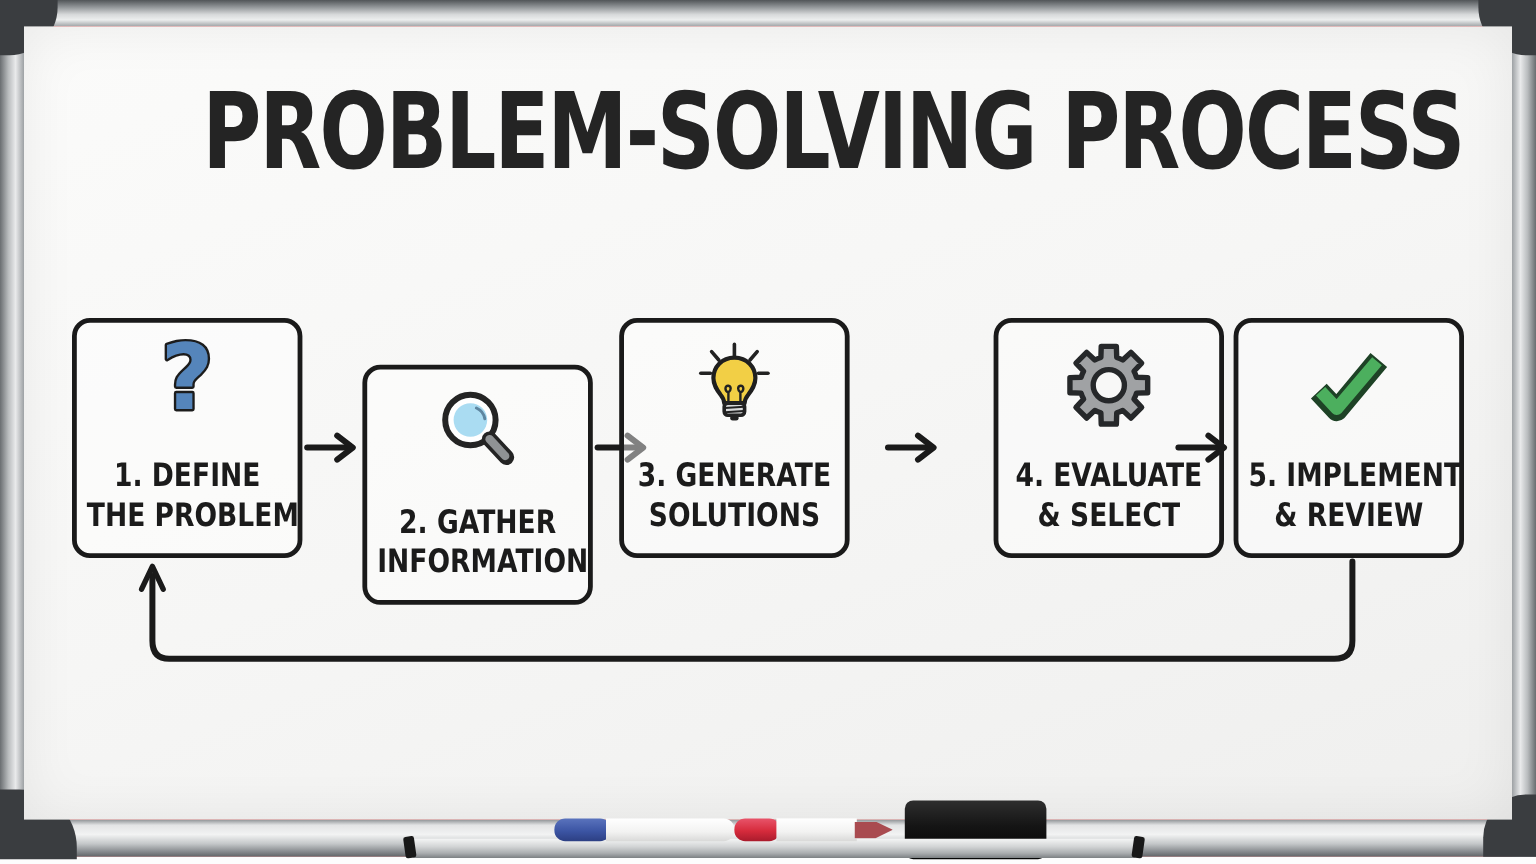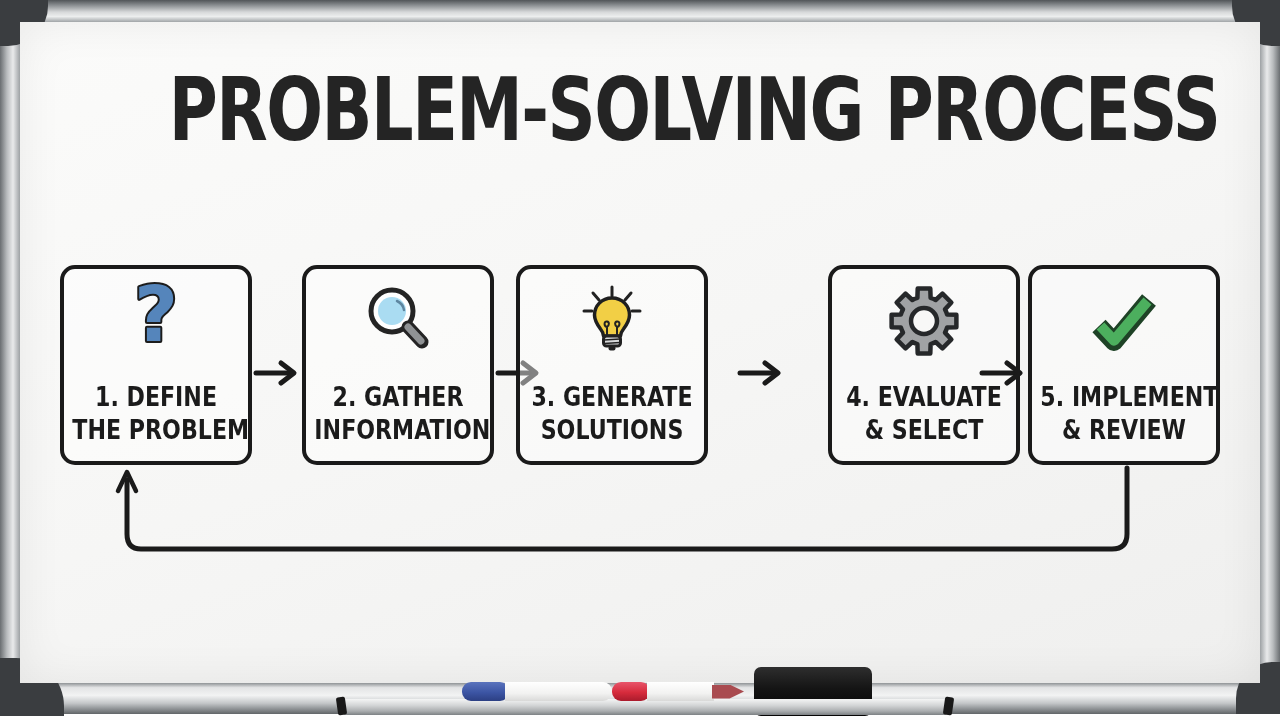--- a/index.html
+++ b/index.html
@@ -94,21 +94,21 @@
         </div>
       </div>
 
       <div class="connector" style="left:193px;">
         <svg width="48" height="30" viewBox="0 0 48 30">
           <path d="M 3 15 L 36 15" stroke="#1a1a1a" stroke-width="5" stroke-linecap="round" fill="none"></path>
           <path d="M 28 5 L 41 15 L 28 25" stroke="#1a1a1a" stroke-width="5" stroke-linecap="round" stroke-linejoin="round" fill="none"></path>
         </svg>
       </div>
 
-      <div class="step-box" style="left:242px;">
+      <div class="step-box" style="left:242px;margin-top:39px;">
         <div class="icon-wrap">
           <svg width="72" height="76" viewBox="0 0 72 72">
             <circle cx="30" cy="26" r="21" fill="#ffffff" stroke="#242424" stroke-width="5"></circle>
             <circle cx="30" cy="26" r="14" fill="#aadcf2"></circle>
             <path d="M 35 16 a 12 12 0 0 1 7 9" stroke="#5e86a0" stroke-width="2.5" fill="none" stroke-linecap="round"></path>
             <line x1="46" y1="42" x2="60" y2="57" stroke="#242424" stroke-width="13" stroke-linecap="round"></line>
             <line x1="46" y1="42" x2="59" y2="56" stroke="#8f9294" stroke-width="7" stroke-linecap="round"></line>
           </svg>
         </div>
         <div class="step-label">

